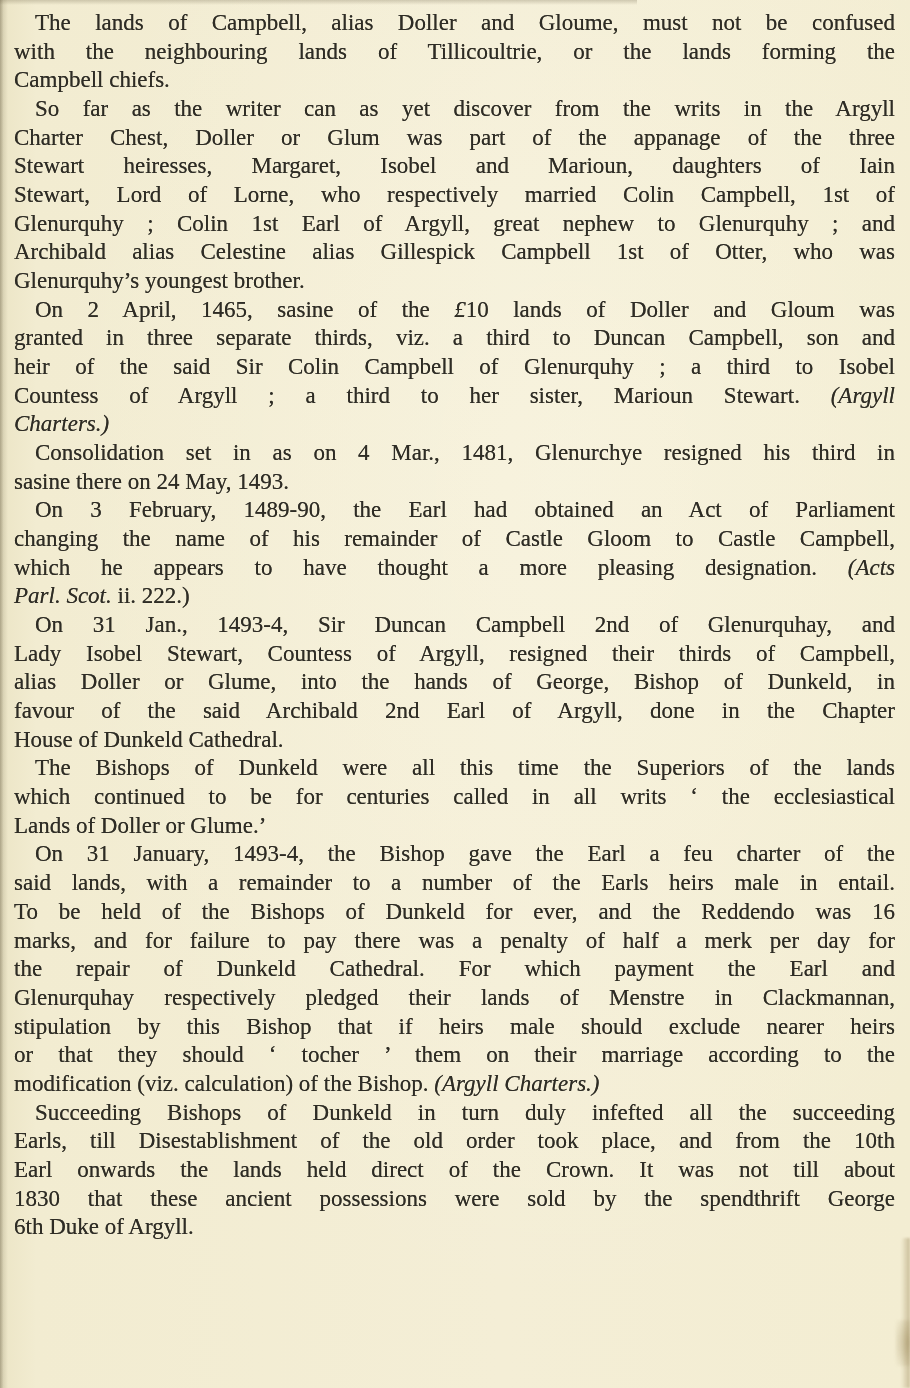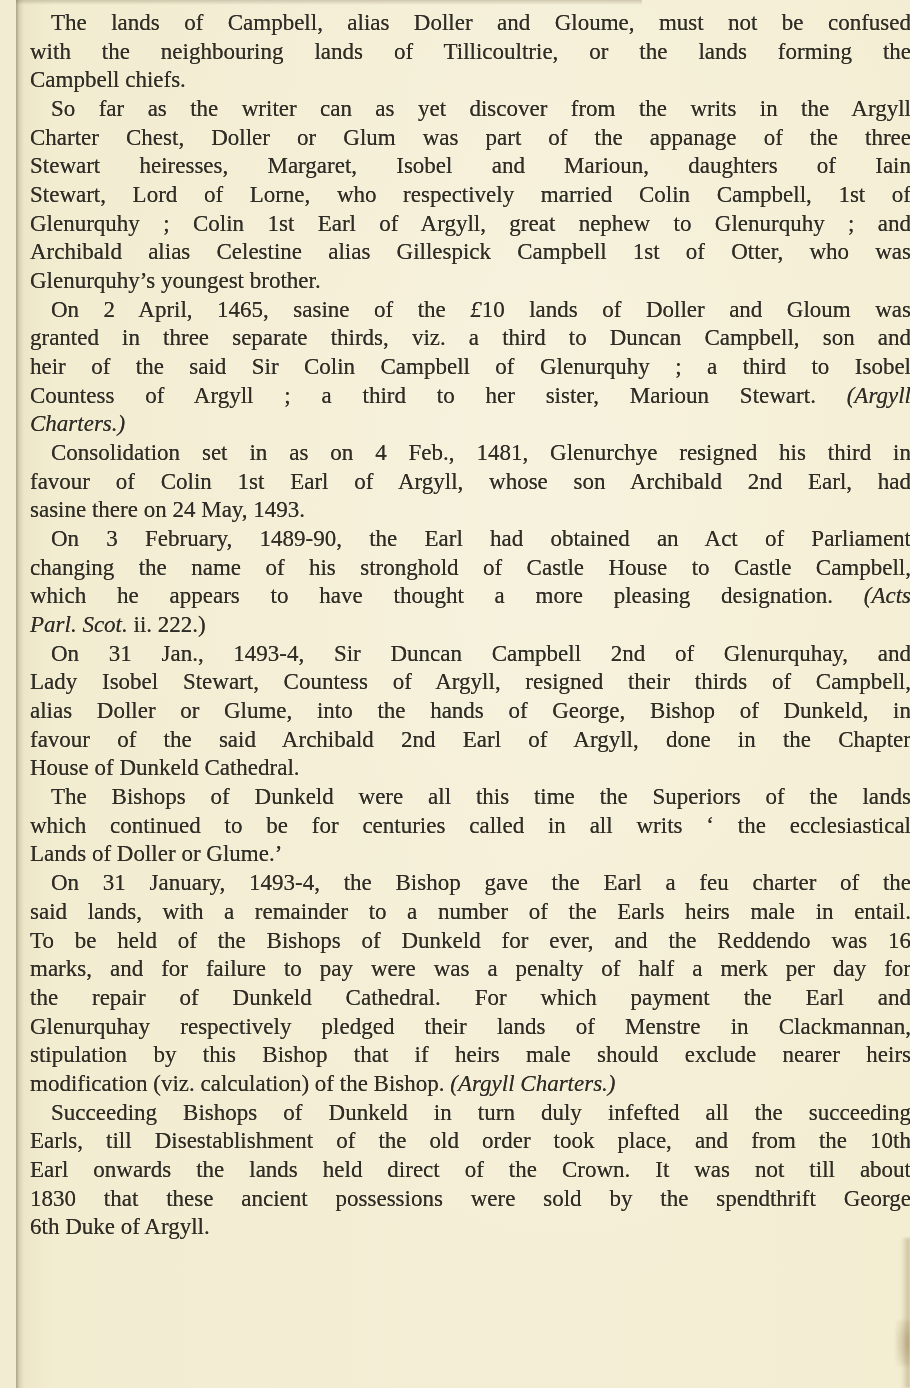--- a/index.html
+++ b/index.html
@@ -8,21 +8,20 @@
     position: relative;
     overflow: hidden;
     background: #f2ecd2;
     font-family: "Liberation Serif", serif;
   }
   #page {
     position: absolute; inset: 0;
     background:
       radial-gradient(ellipse at 62% 35%, rgba(255,253,240,0.30), rgba(255,253,240,0) 65%),
       linear-gradient(90deg, #ece5c6 0%, #f2ecd1 4%, #f4eed6 55%, #f3edd2 100%);
-    margin-left: 16px;
   }
   
   .edge-left {
     position: absolute; left: 0; top: 0; bottom: 0; width: 8px;
     background: linear-gradient(to right, rgba(95,85,58,0.45), rgba(95,85,58,0.12) 45%, rgba(95,85,58,0));
     pointer-events: none;
   }
   .edge-top {
     position: absolute; left: 0; top: 0; right: 30%; height: 5px;
     background: linear-gradient(to bottom, rgba(110,100,72,0.28), rgba(110,100,72,0));
@@ -80,50 +79,50 @@
         <div class="line last"><span>Glenurquhy’s youngest brother.</span></div>
       </div>
       <div class="para">
         <div class="line first"><span>On 2 April, 1465, sasine of the </span><span class="it">£</span><span>10 lands of Doller and Gloum was</span></div>
         <div class="line"><span>granted in three separate thirds, viz. a third to Duncan Campbell, son and</span></div>
         <div class="line"><span>heir of the said Sir Colin Campbell of Glenurquhy ; a third to Isobel</span></div>
         <div class="line"><span>Countess of Argyll ; a third to her sister, Marioun Stewart.  </span><span class="it">(Argyll</span></div>
         <div class="line last"><span class="it">Charters.)</span></div>
       </div>
       <div class="para">
-        <div class="line first"><span>Consolidation set in as on 4 Feb., 1481, Glenurchye resigned his third in</span></div>
-        <div class="line"><span>favour of Colin 1st Earl of Argyll, whose son Archibald 2nd Earl, had</span></div>
+        <div class="line first"><span>Consolidation set in as on 4 Mar., 1481, Glenurchye resigned his third in</span></div>
         <div class="line last"><span>sasine there on 24 May, 1493.</span></div>
       </div>
       <div class="para">
         <div class="line first"><span>On 3 February, 1489-90, the Earl had obtained an Act of Parliament</span></div>
-        <div class="line"><span>changing the name of his stronghold of Castle House to Castle Campbell,</span></div>
+        <div class="line"><span>changing the name of his remainder of Castle Gloom to Castle Campbell,</span></div>
         <div class="line"><span>which he appears to have thought a more pleasing designation.  </span><span class="it">(Acts</span></div>
         <div class="line last"><span class="it">Parl. Scot.</span><span> ii. 222.)</span></div>
       </div>
       <div class="para">
         <div class="line first"><span>On 31 Jan., 1493-4, Sir Duncan Campbell 2nd of Glenurquhay, and</span></div>
         <div class="line"><span>Lady Isobel Stewart, Countess of Argyll, resigned their thirds of Campbell,</span></div>
         <div class="line"><span>alias Doller or Glume, into the hands of George, Bishop of Dunkeld, in</span></div>
         <div class="line"><span>favour of the said Archibald 2nd Earl of Argyll, done in the Chapter</span></div>
         <div class="line last"><span>House of Dunkeld Cathedral.</span></div>
       </div>
       <div class="para">
         <div class="line first"><span>The Bishops of Dunkeld were all this time the Superiors of the lands</span></div>
         <div class="line"><span>which continued to be for centuries called in all writs ‘ the ecclesiastical</span></div>
         <div class="line last"><span>Lands of Doller or Glume.’</span></div>
       </div>
       <div class="para">
         <div class="line first"><span>On 31 January, 1493-4, the Bishop gave the Earl a feu charter of the</span></div>
         <div class="line"><span>said lands, with a remainder to a number of the Earls heirs male in entail.</span></div>
         <div class="line"><span>To be held of the Bishops of Dunkeld for ever, and the Reddendo was 16</span></div>
-        <div class="line"><span>marks, and for failure to pay were was a penalty of half a merk per day for</span></div>
+        <div class="line"><span>marks, and for failure to pay there was a penalty of half a merk per day for</span></div>
         <div class="line"><span>the repair of Dunkeld Cathedral.  For which payment the Earl and</span></div>
         <div class="line"><span>Glenurquhay respectively pledged their lands of Menstre in Clackmannan,</span></div>
         <div class="line"><span>stipulation by this Bishop that if heirs male should exclude nearer heirs</span></div>
+        <div class="line"><span>or that they should ‘ tocher ’ them on their marriage according to the</span></div>
         <div class="line last"><span>modification (viz. calculation) of the Bishop.  </span><span class="it">(Argyll Charters.)</span></div>
       </div>
       <div class="para">
         <div class="line first"><span>Succeeding Bishops of Dunkeld in turn duly infefted all the succeeding</span></div>
         <div class="line"><span>Earls, till Disestablishment of the old order took place, and from the 10th</span></div>
         <div class="line"><span>Earl onwards the lands held direct of the Crown.  It was not till about</span></div>
         <div class="line"><span>1830 that these ancient possessions were sold by the spendthrift George</span></div>
         <div class="line last"><span>6th Duke of Argyll.</span></div>
       </div>
     </div>

